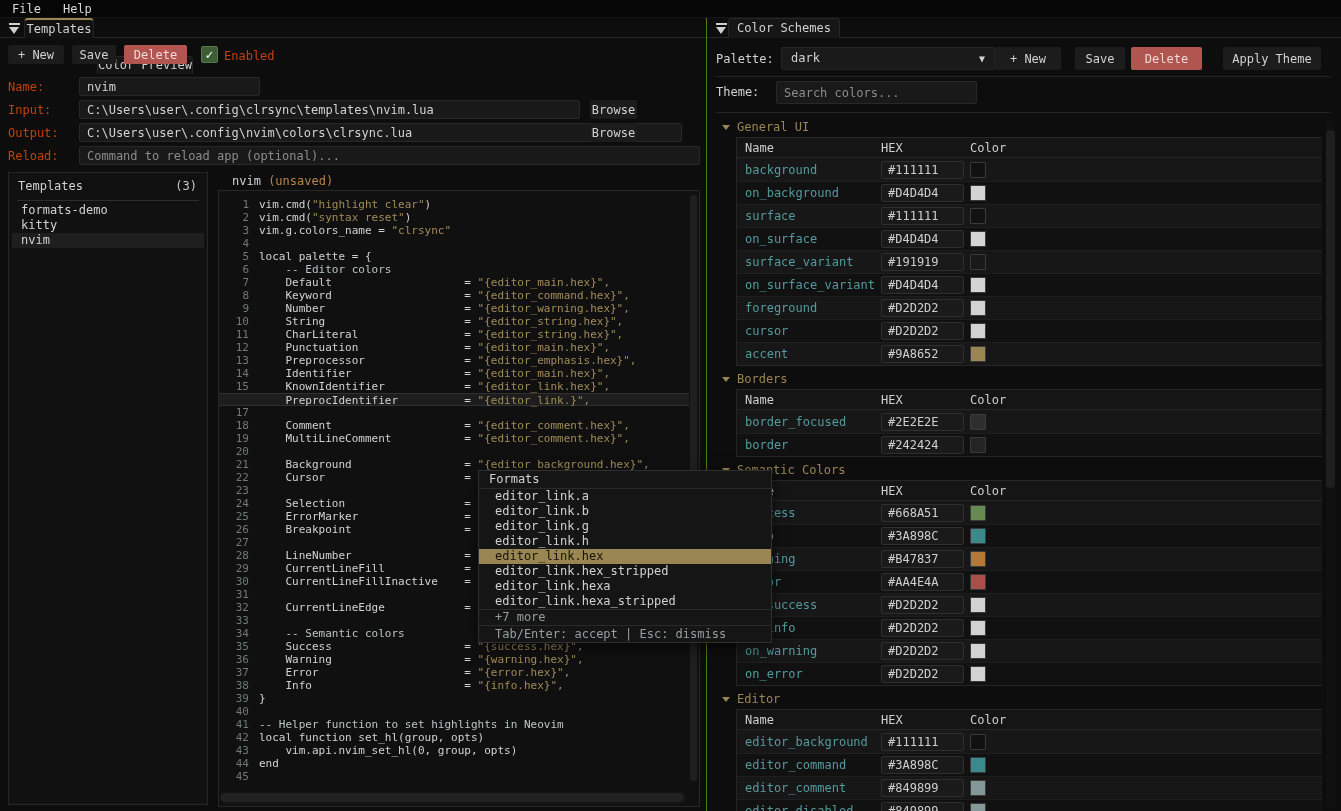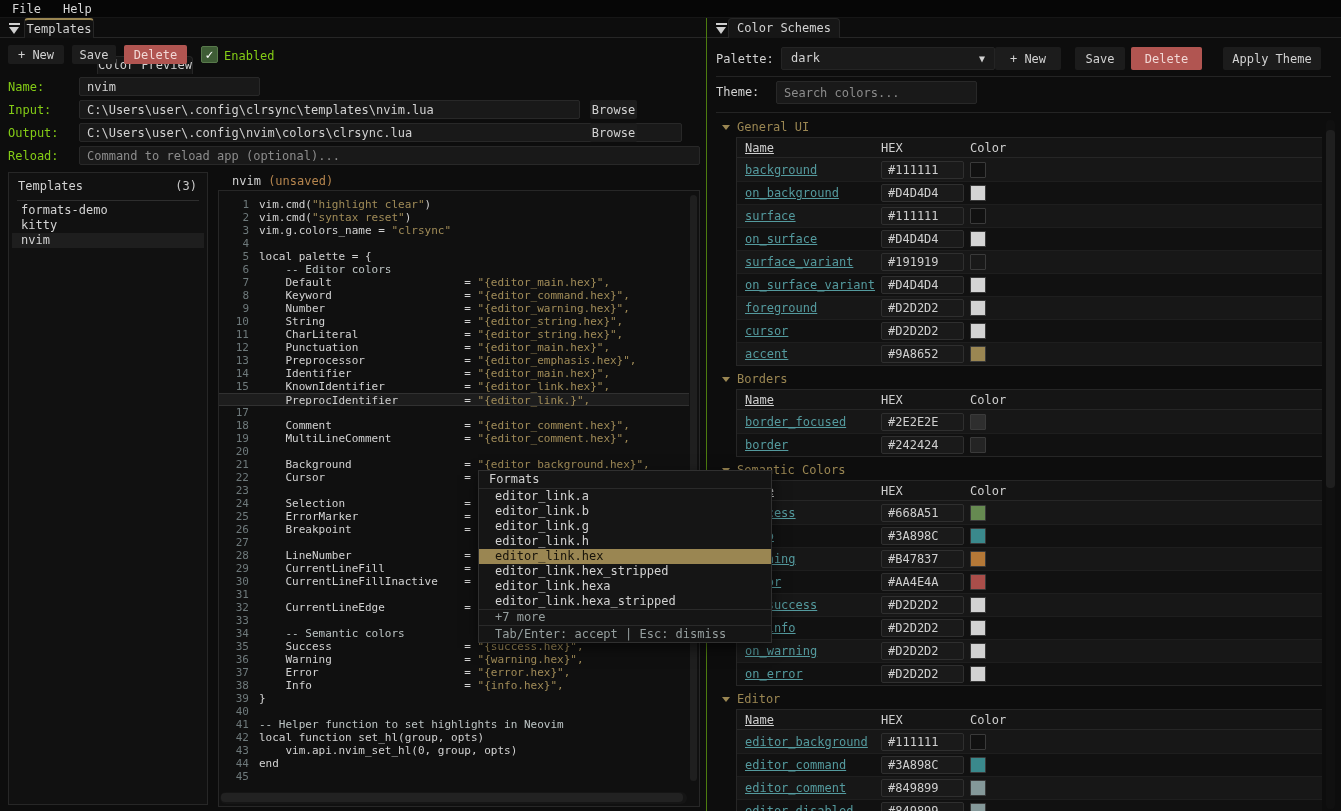--- a/index.html
+++ b/index.html
@@ -26,21 +26,21 @@
     background:#161616; border:1px solid #262626; border-bottom:none; border-radius:4px 4px 0 0; padding:0 10px; }
   .tab.active { background:#111111; border-top:2px solid #9a8652; z-index:2; }
   
   .btn { display:inline-block; background:#1c1c1c; color:#d2d2d2; border:none; border-radius:2px;
     font-family:inherit; font-size:12px; text-align:center; cursor:pointer; }
   .btn.danger { background:#b15551; color:#f2d8d6; }
   .tb { position:absolute; }
   .field { position:absolute; background:#191919; border:1px solid #282828; border-radius:2px;
     color:#d2d2d2; font-family:inherit; font-size:12px; padding:0 7px; outline:none; }
   .field::placeholder { color:#8c8c8c; }
-  .flabel { position:absolute; color:#84cc16; }
+  .flabel { position:absolute; color:#c2410c; }
   .checkbox { position:absolute; width:17px; height:17px; background:#3e5c35; border:1px solid #587a4b;
     border-radius:2px; color:#ffffff; font-weight:bold; font-size:13px; line-height:15px; text-align:center; cursor:pointer; }
   
   .tpl-panel { position:absolute; left:8px; top:154px; width:200px; height:633px;
     background:#111111; border:1px solid #272727; }
   .tpl-head { display:flex; justify-content:space-between; padding:6px 10px 4px 9px; }
   .tpl-count { color:#c8c8c8; }
   .tpl-sep { height:1px; background:#2e2e2e; margin:3px 8px 2px 8px; }
   .tpl-item { height:15px; line-height:15px; padding-left:9px; margin:0 3px; cursor:pointer; }
   .tpl-item.sel { background:#1e1e1e; }
@@ -77,21 +77,21 @@
   .sec { margin-bottom:6px; }
   .sec-head { height:14px; line-height:14px; margin:0 0 3px 15px; color:#9a8652; cursor:pointer; }
   .sec-head .tri { display:inline-block; width:0; height:0; border-left:4px solid transparent;
     border-right:4px solid transparent; border-top:5px solid #9a8652; margin-right:7px; position:relative; top:-1px; }
   .ctable { margin-left:29px; width:587px; border:1px solid #262626; }
   .crow { position:relative; height:23px; display:flex; align-items:center; }
   .crow.head { height:20px; background:#151515; border-bottom:1px solid #262626; color:#cfcfcf; }
   .crow.odd { background:#171717; } .crow.even { background:#111111; }
   .crow + .crow { border-top:1px solid #1e1e1e; }
   .crow.head + .crow { border-top:none; }
-  .cname { position:absolute; left:8px; color:#549a9e;text-decoration:underline; }
+  .cname { position:absolute; left:8px; color:#549a9e; }
   .crow.head .cname { color:#cfcfcf; }
   .chex-h { position:absolute; left:144px; }
   .ccol-h { position:absolute; left:233px; }
   .chex { position:absolute; left:144px; width:83px; height:18px; background:#1a1a1a; border:1px solid #2f2f2f;
     border-radius:2px; line-height:16px; padding-left:6px; color:#cfcfcf; }
   .swatch { position:absolute; left:233px; width:16px; height:16px; border:1px solid #3a3a3a; border-radius:1px; cursor:pointer; }
   .rp-scroll-track { position:absolute; right:6px; top:102px; bottom:2px; width:9px; background:#101010; border-radius:4px; }
   .rp-scroll { position:absolute; right:6px; top:112px; width:9px; height:358px; background:#1f1f1f; border-radius:4px; }
 </style>
 </head>

